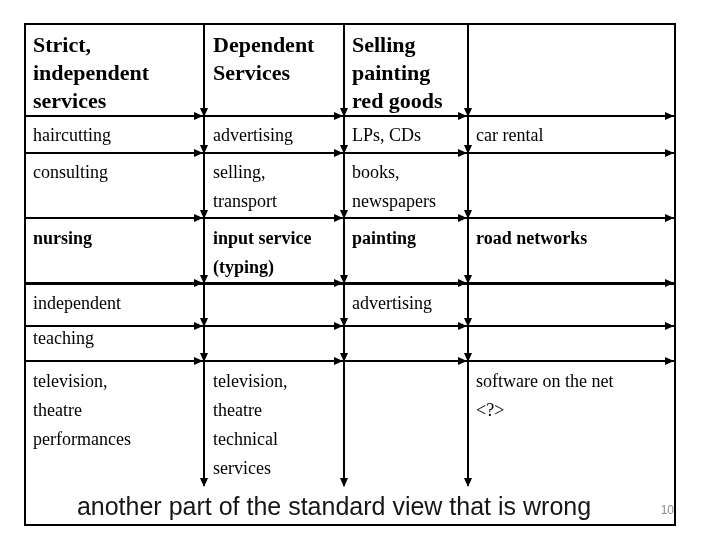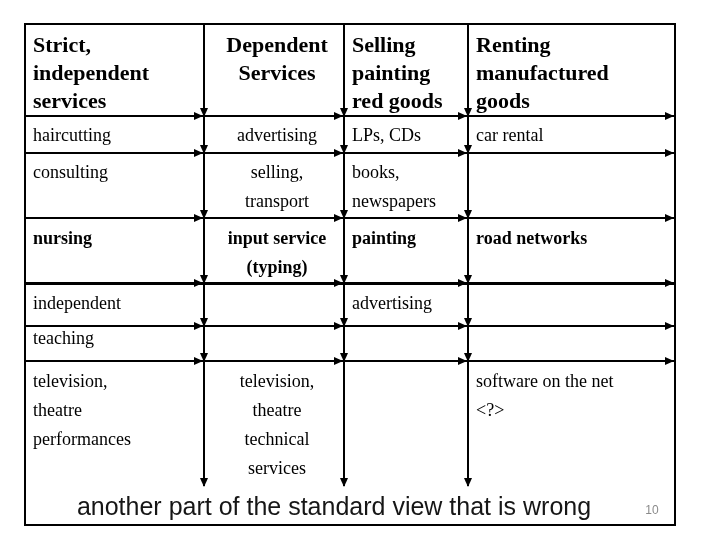--- a/index.html
+++ b/index.html
@@ -22,37 +22,37 @@
     position:absolute;width:0;height:0;
     border-left:4px solid transparent;border-right:4px solid transparent;
     border-top:9px solid #000;
   }
   .cell{
     position:absolute;font-size:18px;line-height:29px;white-space:pre;color:#000;
   }
   .hdr{font-weight:bold;font-size:22px;line-height:28px;}
   
   .c0{left:33px;width:168px;}
-  .c1{left:213px;width:128px;text-align:center;}
+  .c1{left:213px;width:128px;}
   .c2{left:352px;width:112px;}
   .c3{left:476px;width:196px;}
   
   .rh{top:31px;}
   .r0{top:121px;}
   .r1{top:158px;}
   .r2{top:224px;font-weight:bold;}
   .r3{top:289px;}
   .r4{top:324px;}
   .r5{top:367px;}
   .caption{
     position:absolute;left:24px;top:491px;width:620px;text-align:center;
     font-family:"Liberation Sans",sans-serif;font-size:25px;line-height:30px;color:#161616;
   }
   .page-number{
-    position:absolute;left:630px;top:503px;width:44px;text-align:center;
+    position:absolute;left:630px;top:503px;width:44px;text-align:right;
     font-family:"Liberation Sans",sans-serif;font-size:12px;color:#8a8a8a;
   }
 </style>
 </head>
 <body>
 
 <div class="slide">
   <div class="frame"></div>
   <div id="grid-layer">
       <div class="vline" style="left: 203px; top: 23px; height: 463px;"></div>
@@ -112,23 +112,20 @@
     </div>
 
   <div class="cell hdr c0 rh">Strict,
 independent
 services</div>
   <div class="cell hdr c1 rh">Dependent
 Services</div>
   <div class="cell hdr c2 rh">Selling
 painting
 red goods</div>
-  <div class="cell hdr c3 rh">Renting
-manufactured
-goods</div>
 
   <div class="cell c0 r0">haircutting</div>
   <div class="cell c1 r0">advertising</div>
   <div class="cell c2 r0">LPs, CDs</div>
   <div class="cell c0 r1">consulting</div>
 
   <div class="cell c3 r0">car rental</div>
   <div class="cell c1 r1">selling,
 transport</div>
   <div class="cell c2 r1">books,

